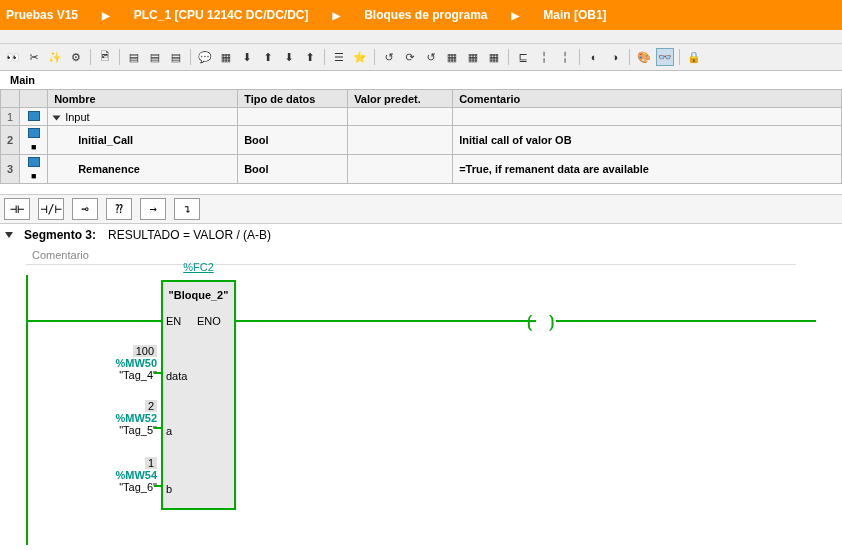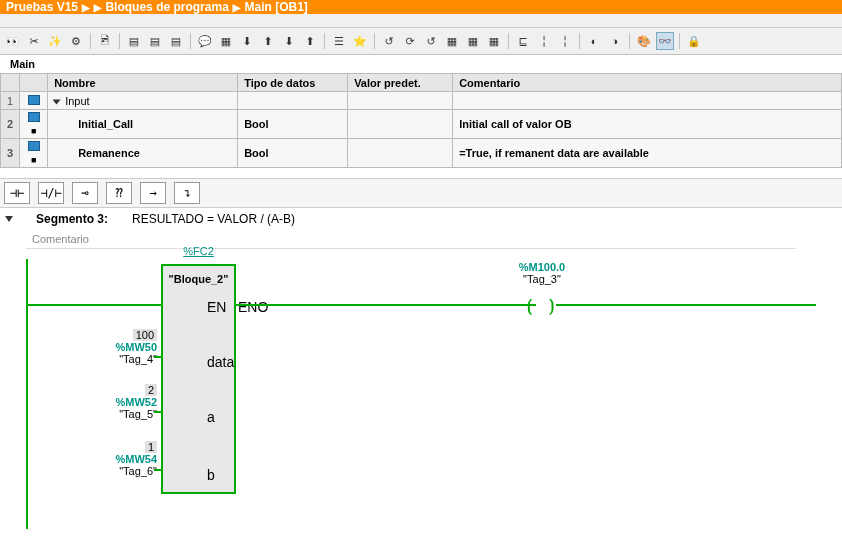--- a/index.html
+++ b/index.html
@@ -1,18 +1,18 @@
 <!DOCTYPE html>
 <html><head>
 <meta charset="utf-8">
 <style>
   * { box-sizing: border-box; margin: 0; padding: 0; }
   body { font-family: Arial, sans-serif; font-size: 11px; background: #fff; width: 842px; height: 550px; overflow: hidden; }
 
-  .breadcrumb { background: #ff8c00; color: #fff; padding: 0 6px; font-weight: bold; font-size: 12px; display: flex; gap: 4px; align-items: center; }
+  .breadcrumb { background: #ff8c00; color: #fff; padding: 8px 6px; font-weight: bold; font-size: 12px; display: flex; gap: 24px; align-items: center; }
   .breadcrumb .sep { font-size: 10px; }
 
   .below-bar { height: 14px; background: #f0f0f0; border-bottom: 1px solid #d0d0d0; }
   .toolbar { background: #f0f0f0; border-bottom: 1px solid #c0c0c0; padding: 4px 4px; display: flex; gap: 3px; align-items: center; }
   .tb-btn { width: 18px; height: 18px; display: flex; align-items: center; justify-content: center; cursor: pointer; font-size: 11px; color: #333; }
   .tb-sep { width: 1px; height: 16px; background: #c0c0c0; margin: 0 2px; }
 
   .title-row { font-weight: bold; font-size: 11px; padding: 3px 10px; background: #fff; }
 
   .grid { border-collapse: collapse; width: 100%; }
@@ -21,36 +21,36 @@
   .grid .rownum { width: 18px; text-align: center; background: #e6e6e6; color: #555; }
   .grid .icon-cell { width: 28px; text-align: center; }
   .grid tbody tr { background: #f7f7f7; }
   .tag-icon { display: inline-block; width: 12px; height: 10px; background: #2e89c9; border: 1px solid #1a5b8c; }
   .declaration-row td { font-weight: normal; }
   .decl-arrow { display: inline-block; width: 0; height: 0; border-top: 4px solid transparent; border-bottom: 4px solid transparent; border-left: 5px solid #333; margin-right: 6px; vertical-align: middle; transform: rotate(90deg); }
 
   .instr-bar { background: #f5f5f5; border-top: 1px solid #ccc; border-bottom: 1px solid #ccc; padding: 3px 4px; display: flex; gap: 8px; }
   .instr-btn { width: 26px; height: 22px; background: #fff; border: 1px solid #999; display: flex; align-items: center; justify-content: center; font-size: 12px; cursor: pointer; font-family: monospace; }
 
-  .segment-header { display: flex; align-items: center; gap: 24px; padding: 4px 6px; font-size: 12px; }
+  .segment-header { display: flex; align-items: center; gap: 12px; padding: 4px 6px; font-size: 12px; }
   .seg-arrow { width: 0; height: 0; border-top: 4px solid transparent; border-bottom: 4px solid transparent; border-left: 6px solid #333; transform: rotate(90deg); }
   .seg-title { font-weight: bold; }
 
   .comment-row { margin-left: 26px; padding: 3px 6px; color: #888; border-bottom: 1px solid #ddd; width: 770px; }
 
   .ladder { position: relative; margin-left: 26px; width: 800px; height: 280px; }
   .rail { position: absolute; left: 0; top: 10px; bottom: 0; width: 2px; background: #0a0; }
   .wire-in { position: absolute; left: 0; top: 55px; height: 2px; background: #0a0; width: 135px; }
   .wire-out { position: absolute; left: 210px; top: 55px; height: 2px; background: #0a0; width: 300px; }
   .wire-out2 { position: absolute; left: 530px; top: 55px; height: 2px; background: #0a0; width: 260px; }
 
   .block { position: absolute; left: 135px; top: 15px; width: 75px; height: 230px; background: #e8e8e8; border: 2px solid #0a0; }
   .block-hdr { position: absolute; left: 135px; top: -4px; width: 75px; text-align: center; color: #009688; font-size: 11px; text-decoration: underline; }
   .block-name { position: absolute; left: 135px; top: 24px; width: 75px; text-align: center; font-weight: bold; font-size: 11px; }
-  .port { position: absolute; font-size: 14px; margin-left: 41px; }
+  .port { position: absolute; font-size: 11px; }
   .port.en  { left: 140px; top: 50px; }
   .port.eno { left: 171px; top: 50px; }
   .port.valor { left: 140px; top: 105px; }
   .port.a { left: 140px; top: 160px; }
   .port.b { left: 140px; top: 218px; }
 
   .operand { position: absolute; text-align: right; font-size: 11px; }
   .operand .val { background: #e0e0e0; padding: 0 3px; display: inline-block; }
   .operand .addr { color: #009688; font-weight: bold; }
   .op1 { left: 55px; top: 80px; width: 76px; }
@@ -65,20 +65,21 @@
   .coil-right { position: absolute; left: 523px; top: 47px; }
   .coil-label { position: absolute; left: 466px; top: 12px; width: 100px; text-align: center; font-size: 11px; }
   .coil-label .addr { color: #009688; font-weight: bold; }
 </style>
 </head>
 <body>
 
 <div class="breadcrumb">
   <span>Pruebas V15</span>
     <span class="sep">▶</span>
+  <span>PLC_1 [CPU 1214C DC/DC/DC]</span>
     <span class="sep">▶</span>
   <span>Bloques de programa</span>
     <span class="sep">▶</span>
   <span>Main [OB1]</span>
 </div>
 
 <div class="below-bar"></div>
 
 <div class="toolbar">
   <span class="tb-btn">👀</span>
@@ -214,17 +215,13 @@
     <span class="addr">%MW54</span><br>
     <span>"Tag_6"</span>
   </div>
   <div class="wire-op3"></div>
 
   <div class="wire-out"></div>
   <div class="coil coil-left">⟮</div>
   <div class="coil coil-right">⟯</div>
   <div class="wire-out2"></div>
 
-  <div class="coil-label">
-    <span class="addr">%M100.0</span><br>
-    <span>"Tag_3"</span>
-  </div>
 </div>
 
 </body></html>

